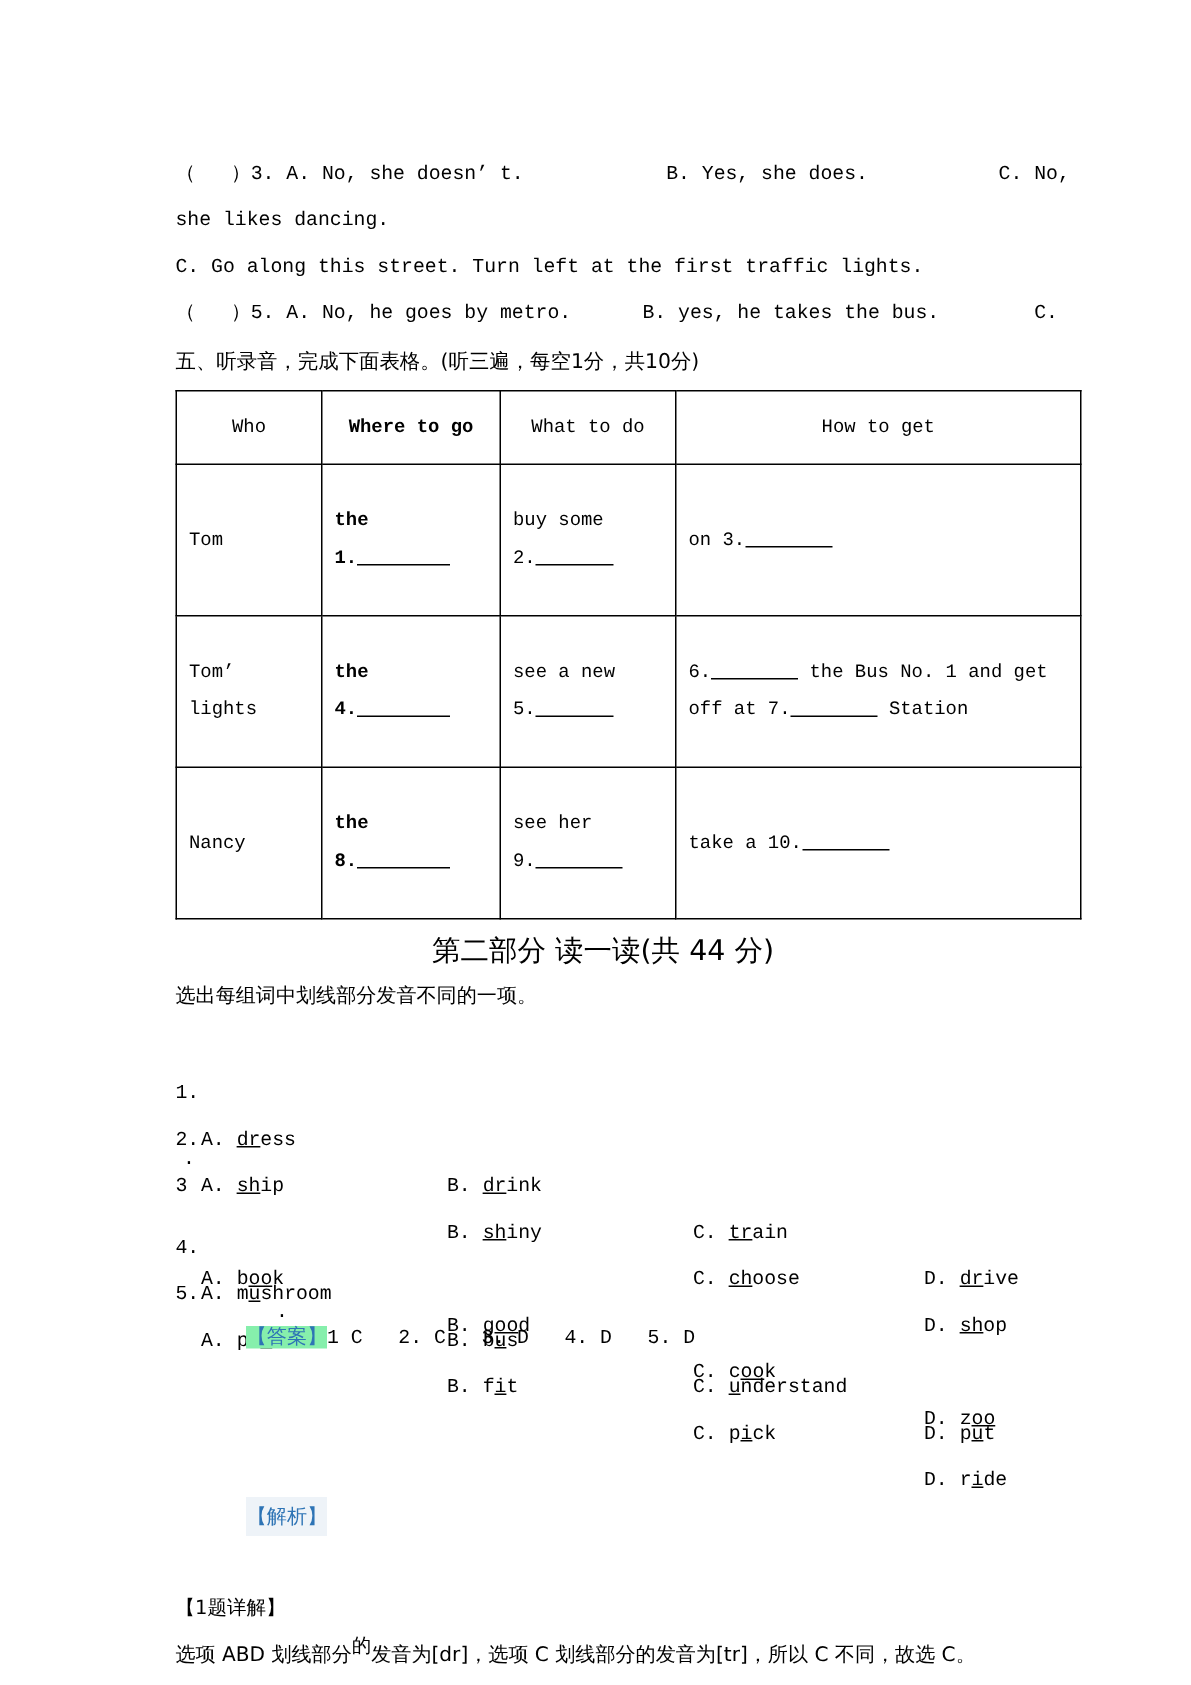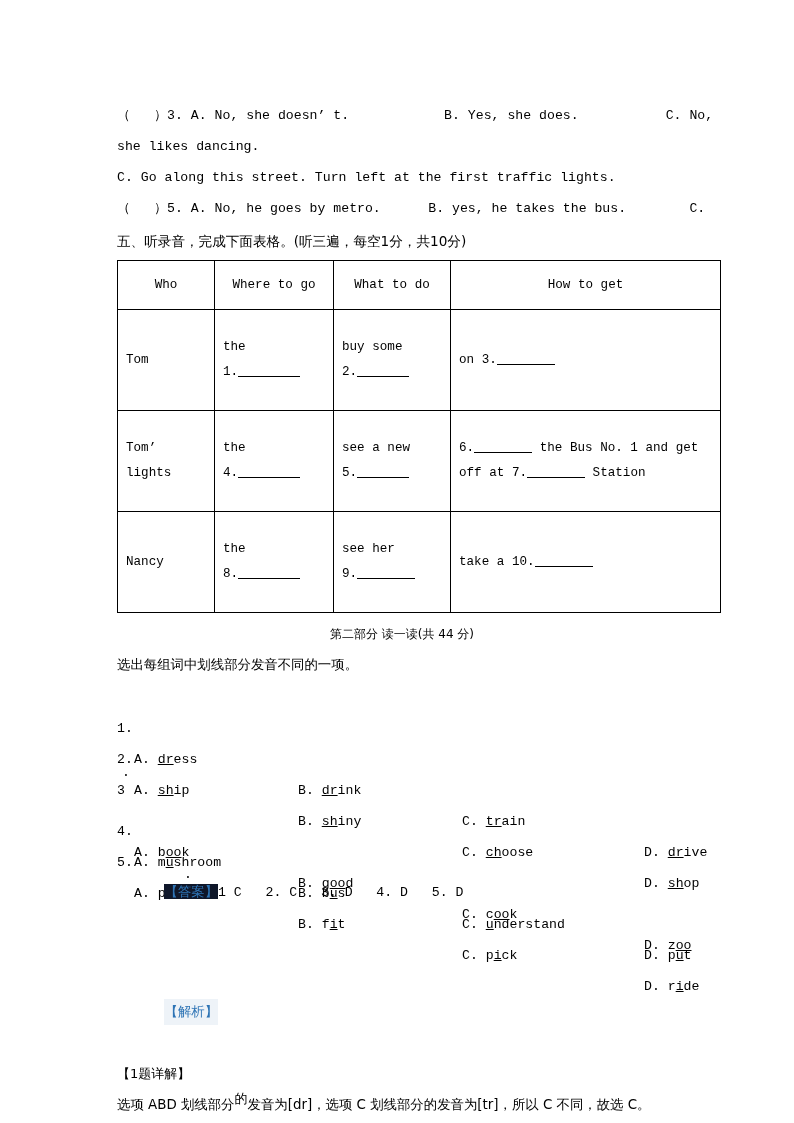--- a/index.html
+++ b/index.html
@@ -55,73 +55,73 @@
   }
   table.listen-table td {
     border: 1px solid #000000;
     font-size: 12.6px;
     line-height: 25px;
     padding: 20px 8px;
     vertical-align: middle;
     white-space: pre-wrap;
   }
   td.c0 { width: 88px; }
-  td.c1 { width: 110px; }
+  td.c1 { width: 110px; font-weight: bold; }
   td.c2 { width: 108px; }
   td.c3 { width: 261px; }
   tr.head td {
     text-align: center;
     height: 30px;
     padding: 9px 4px;
   }
   tr.body td { height: 60px; }
   .blank-s { display: inline-block; border-bottom: 1px solid #000; width: 52px; vertical-align: -2px; }
   .blank-m { display: inline-block; border-bottom: 1px solid #000; width: 58px; vertical-align: -2px; }
   .blank-l { display: inline-block; border-bottom: 1px solid #000; width: 62px; vertical-align: -2px; }
 
   
   .part-heading {
     text-align: center;
     font-family: "DejaVu Sans", "Liberation Sans", sans-serif;
-    font-size: 12px;
+    font-size: 19px;
     line-height: 30px;
     margin-top: 6px;
   }
 
   
   .pron-row {
     position: relative;
     height: 31px;
     font-size: 13.2px;
     line-height: 31px;
     white-space: pre;
   }
   .pron-row .num { position: absolute; left: 0; }
   .pron-row .opt { position: absolute; }
   .pron-row .opt.a { left: 17px; }
   .pron-row .opt.b { left: 181px; }
   .pron-row .opt.c { left: 345px; }
-  .pron-row .opt.d { left: 527px; }
+  .pron-row .opt.d { left: 499px; }
   .pron-row u { text-decoration: underline; text-underline-offset: 1px; }
   .num-dot-below {
     position: absolute;
     left: 5px;
     top: 13px;
     font-size: 13.2px;
   }
 
   
   .ans-line {
     font-size: 13.2px;
     line-height: 30px;
     white-space: pre;
   }
   .marker {
     color: #2E74B5;
-    background: #0f172a;
+    background: #86efac;
     font-family: "DejaVu Sans", "Liberation Sans", sans-serif;
     font-size: 13.4px;
   }
   .marker-only {
     display: inline-block;
     color: #2E74B5;
     background: #EEF3F8;
     font-family: Liberation Serif, serif;
     font-size: 13.4px;
     line-height: 26px;

